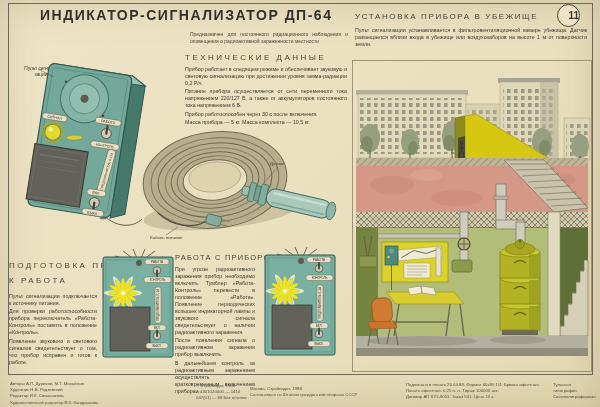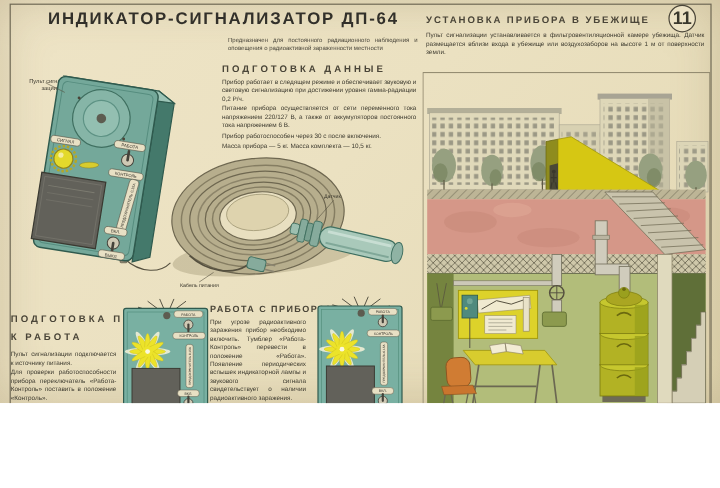--- a/index.html
+++ b/index.html
@@ -1,38 +1,38 @@
 <!DOCTYPE html>
 <html><head>
 <meta charset="utf-8">
 <style>
   html,body{margin:0;padding:0;}
   body{font-family:"Liberation Sans", sans-serif; -webkit-text-size-adjust:none;}
   #poster{
-    position:relative; width:600px; height:336px; overflow:hidden;
+    position:relative; width:600px; height:407px; overflow:hidden;
     background:linear-gradient(135deg,#eee4c6 0%,#ebe1c1 45%,#e4d9b4 100%);
     box-shadow:inset 0 0 40px rgba(120,100,60,.25);
   }
   .edge-left{position:absolute;left:0;top:0;width:3px;height:407px;background:#4a44333;}
   .frame{position:absolute;left:8px;top:3px;width:583px;height:370px;border:1px solid #6f6854;}
   .title{
     position:absolute;left:40px;top:7px;font-size:14px;font-weight:bold;
     letter-spacing:1.5px;color:#32302a;
   }
   .page-circle{
     position:absolute;left:557px;top:4px;width:21px;height:21px;border:1.4px solid #4a4538;
-    border-radius:50%;display:flex;align-items:center;justify-content:center;
-    font-size:15px;font-weight:bold;color:#3a382c;background:#ede3c5;
+    border-radius:50%;display:flex;align-items:center;justify-content:flex-end;
+    font-size:10px;font-weight:bold;color:#3a382c;background:#ede3c5;
   }
   .intro{
     position:absolute;left:190px;top:31px;width:158px;
     font-size:5px;line-height:1.35;color:#4a473c;text-align:justify;
   }
   .sec-heading{
-    font-weight:bold;color:#4a4538;letter-spacing:2.5px;font-size:8px;
+    font-weight:normal;color:#4a4538;letter-spacing:2.5px;font-size:8px;
   }
   #tech-heading{position:absolute;left:185px;top:53px;}
   #tech-text{position:absolute;left:185px;top:66px;width:162px;}
   #shelter-heading{position:absolute;left:355px;top:12px;letter-spacing:1.6px;}
   #shelter-text{position:absolute;left:355px;top:27px;width:232px;}
   .small-text{font-size:5.3px;line-height:1.32;color:#3d3a2f;text-align:justify;}
   .small-text p{margin:0 0 1.5px 0;}
   #prep-heading{position:absolute;left:9px;top:258px;font-size:8px;line-height:1.9;}
   #prep-text{position:absolute;left:9px;top:293px;width:88px;}
   #op-heading{position:absolute;left:175px;top:253px;font-size:7.5px;letter-spacing:1.2px;}
@@ -55,21 +55,21 @@
 <div id="poster">
   <div class="edge-left"></div>
   <div class="frame"></div>
 
   <div class="title">ИНДИКАТОР-СИГНАЛИЗАТОР ДП-64</div>
   <div class="page-circle">
     <span>11</span>
   </div>
   <div class="intro">Предназначен для постоянного радиационного наблюдения и оповещения о радиоактивной зараженности местности</div>
 
-  <div id="tech-heading" class="sec-heading">ПОДГОТОВКА ДАННЫЕ</div>
+  <div id="tech-heading" class="sec-heading">ТЕХНИЧЕСКИЕ ДАННЫЕ</div>
   <div id="tech-text" class="small-text">
     <p>Прибор работает в следящем режиме и обеспечивает звуковую и световую сигнализацию при достижении уровня гамма-радиации 0,2 Р/ч.</p>
     <p>Питание прибора осуществляется от сети переменного тока напряжением 220/127 В, а также от аккумуляторов постоянного тока напряжением 6 В.</p>
     <p>Прибор работоспособен через 30 с после включения.</p>
     <p>Масса прибора — 5 кг. Масса комплекта — 10,5 кг.</p>
   </div>
 
   <div id="shelter-heading" class="sec-heading">УСТАНОВКА ПРИБОРА В УБЕЖИЩЕ</div>
   <div id="shelter-text" class="small-text">Пульт сигнализации устанавливается в фильтровентиляционной камере убежища. Датчик размещается вблизи входа в убежище или воздухозаборов на высоте 1 м от поверхности земли.</div>
 

